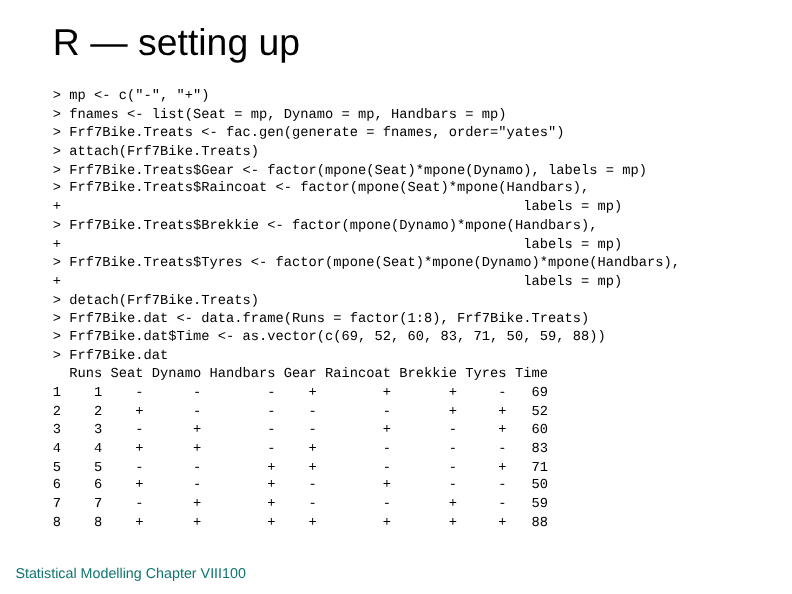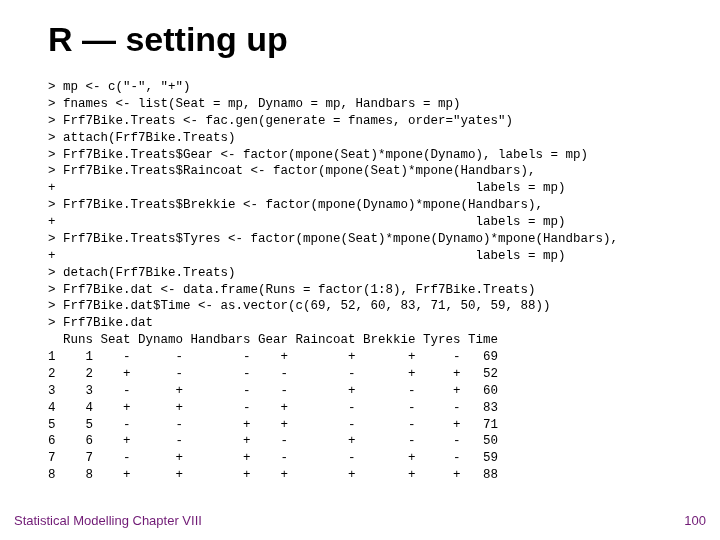--- a/index.html
+++ b/index.html
@@ -10,40 +10,39 @@
     background: #ffffff;
     font-family: Arial, Helvetica, sans-serif;
     position: relative;
     box-sizing: border-box;
   }
   .slide {
     padding: 20px 48px 0 48px;
   }
   .title {
     font-size: 34px;
-    font-weight: 700;
+    font-weight: 400;
     margin: 0 0 20px 0;
     color: #000;
   }
   .code {
     font-family: "Courier New", Courier, monospace;
     font-size: 12.5px;
     line-height: 1.35;
     white-space: pre;
     color: #000;
   }
   .footer {
     position: absolute;
     bottom: 12px;
     left: 14px;
     right: 14px;
     font-size: 13px;
-    color: #701a75;
+    color: #0f766e;
     display: flex;
-    justify-content: space-between;
   }
 </style>
 </head>
 <body>
 
 <div class="slide">
   <h1 class="title">R — setting up</h1>
   <div class="code" id="code-block">&gt; mp &lt;- c("-", "+")
 &gt; fnames &lt;- list(Seat = mp, Dynamo = mp, Handbars = mp)
 &gt; Frf7Bike.Treats &lt;- fac.gen(generate = fnames, order="yates")

